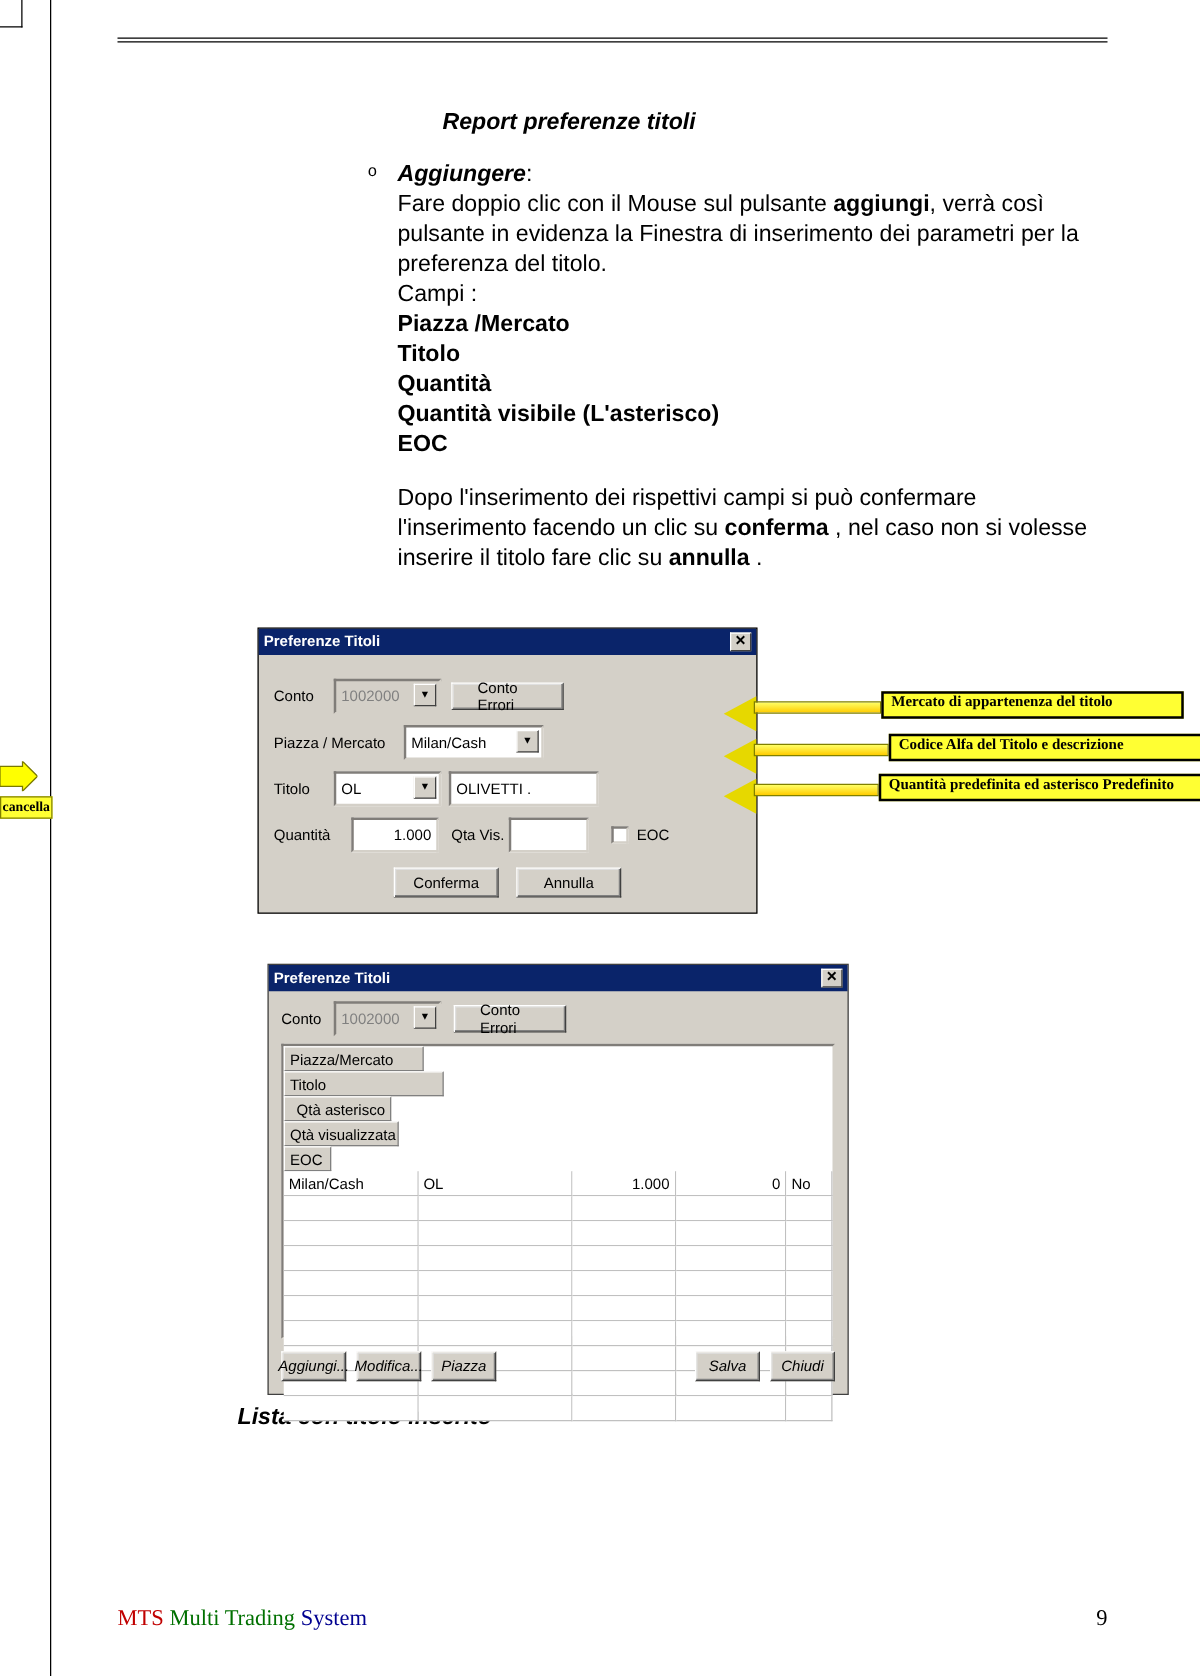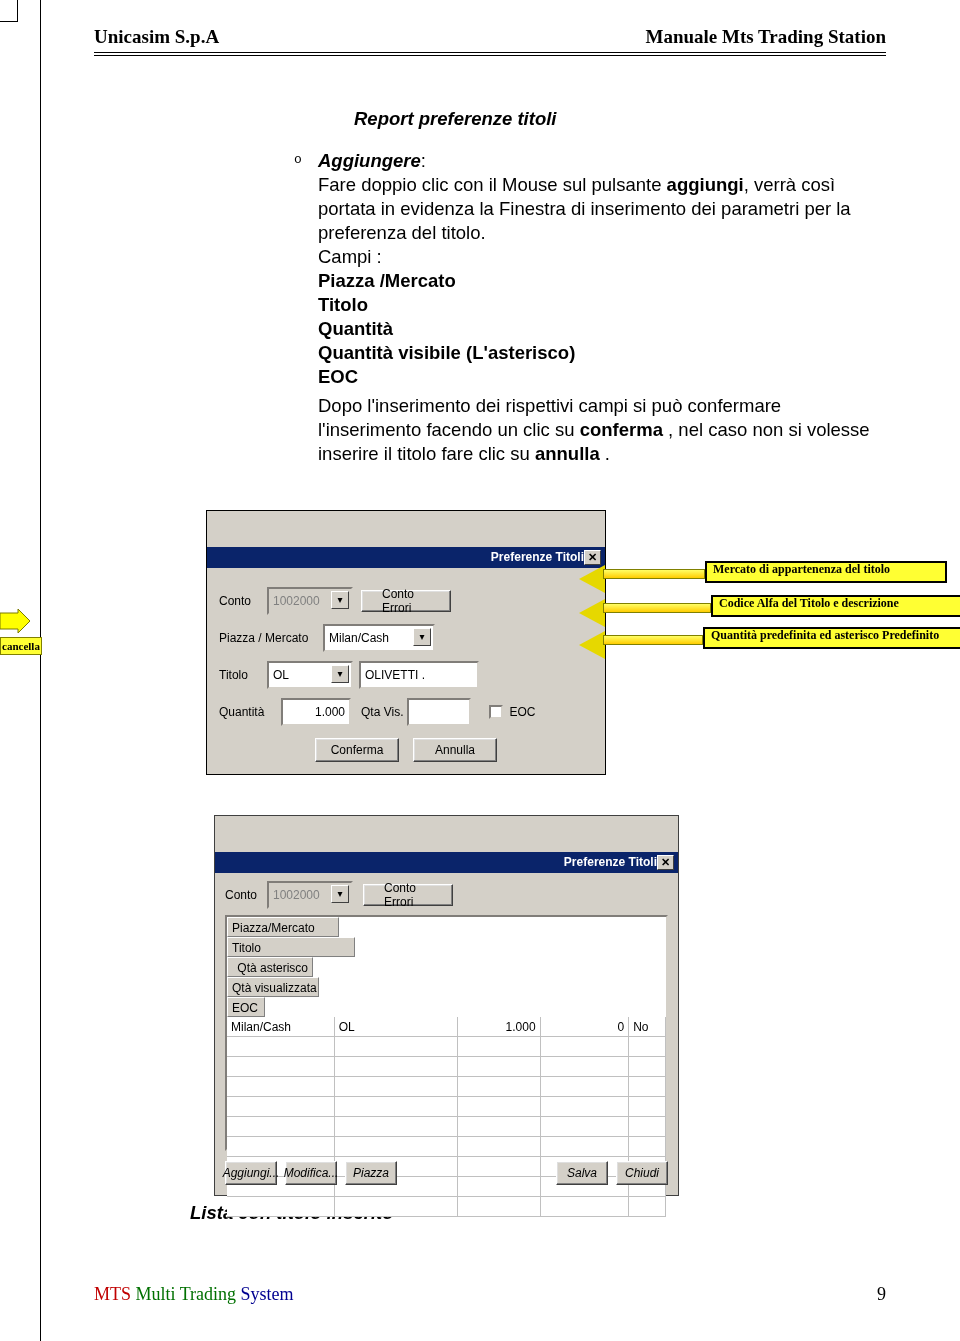--- a/index.html
+++ b/index.html
@@ -24,33 +24,33 @@
   .hr { height:3px; background:transparent; margin-top:4px; position:relative; }
   .hr::before { content:""; position:absolute; left:0; right:0; top:0; height:1px; background:#000; }
   .hr::after { content:""; position:absolute; left:0; right:0; top:3px; height:1px; background:#000; }
   .content { margin-left:200px; margin-top:52px; font-size:18.5px; line-height:1.30; font-family:Arial,Helvetica,sans-serif; }
   .sect-title { font-style:italic; font-weight:bold; font-family:Arial,sans-serif; margin-left:60px; margin-bottom:18px; }
   .bullet-row { display:flex; align-items:flex-start; }
   .bullet-o { width:24px; font-size:13px; color:#000; font-family:"Courier New",monospace; padding-top:3px; }
   .bullet-body { flex:1; }
   .bi { font-style:italic; font-weight:bold; }
   .b { font-weight:bold; }
-  .para { margin-top:4px; }
+  .para { margin-top:18px; }
   .dialog {
     position:relative;
     width:400px;
     background:#d4d0c8;
     border:1px solid #000;
     margin-left:112px;
     margin-top:44px;
     font-family:Tahoma,Arial,sans-serif;
     font-size:12px;
     color:#000;
   }
-  .titlebar { background:linear-gradient(#0a246a,#0a246a); color:#fff; font-weight:bold; height:21px; line-height:21px; padding:0 4px; display:flex; justify-content:flex-end; align-items:center; font-size:12px;margin-top:36px; }
+  .titlebar { background:linear-gradient(#0a246a,#0a246a); color:#fff; font-weight:bold; height:21px; line-height:21px; padding:0 4px; display:flex; justify-content:space-between; align-items:center; font-size:12px; }
   .titlebar .xbtn { width:17px; height:15px; background:#d4d0c8; border:1px solid #fff; border-right-color:#404040; border-bottom-color:#404040; color:#000; font-size:11px; text-align:center; line-height:13px; font-family:Arial; }
   .dlg-body { padding:10px 12px 12px 12px; }
   .frow { display:flex; align-items:center; margin:9px 0; }
   .flab { width:104px; font-size:12px; }
   .winput { height:22px; background:#fff; border:2px inset #d4d0c8; font-size:12px; padding:12px 4px; display:inline-flex; align-items:center; }
   .winput.dis { background:#d4d0c8; color:#808080; }
   .wbtn { height:24px; background:#d4d0c8; border:1px solid #fff; border-right-color:#404040; border-bottom-color:#404040; box-shadow:inset -1px -1px 0 #808080, inset 1px 1px 0 #dfdfdf; font-size:12px; display:inline-flex; align-items:center; justify-content:center; }
   .wbtn.sm { height:22px; padding:0 20px; }
   .dd { position:relative; }
   .ddarr { width:18px; height:18px; background:#d4d0c8; border:1px solid #fff; border-right-color:#404040; border-bottom-color:#404040; position:absolute; right:2px; top:2px; font-size:10px; text-align:center; line-height:16px; color:#000; }
@@ -124,33 +124,29 @@
   .footer { position:absolute; left:94px; bottom:36px; width:792px; display:flex; justify-content:space-between; font-family:"Times New Roman"; font-size:18px; }
   .footer .mts .a{color:#c00000}.footer .mts .b2{color:#007000}.footer .mts .c{color:#000090}
 </style>
 </head>
 <body>
 
 <div class="corner"></div>
 <div class="vline"></div>
 
 <div class="page">
-  <div class="hdr">
-    <span>Unicasim S.p.A</span>
-    <span>Manuale Mts Trading Station</span>
-  </div>
   <div class="hr"></div>
 
   <div class="content">
     <div class="sect-title">Report preferenze  titoli</div>
     <div class="bullet-row">
       <div class="bullet-o">o</div>
       <div class="bullet-body">
         <span class="bi">Aggiungere</span><span>:</span><br>
-        <span>Fare doppio clic con il Mouse sul pulsante </span><span class="b">aggiungi</span><span>, verrà così portata in evidenza la Finestra di inserimento dei parametri per la preferenza del titolo.</span><br>
+        <span>Fare doppio clic con il Mouse sul pulsante </span><span class="b">aggiungi</span><span>, verrà così pulsante in evidenza la Finestra di inserimento dei parametri per la preferenza del titolo.</span><br>
         <span>Campi :</span><br>
         <span class="b">Piazza /Mercato</span><br>
         <span class="b">Titolo</span><br>
         <span class="b">Quantità</span><br>
         <span class="b">Quantità visibile (L'asterisco)</span><br>
         <span class="b">EOC</span>
         <div class="para">
           <span>Dopo l'inserimento dei rispettivi campi si può confermare l'inserimento facendo un clic su </span><span class="b">conferma</span><span> , nel caso non si volesse inserire il titolo fare clic su </span><span class="b">annulla</span><span> .</span>
         </div>
       </div>

